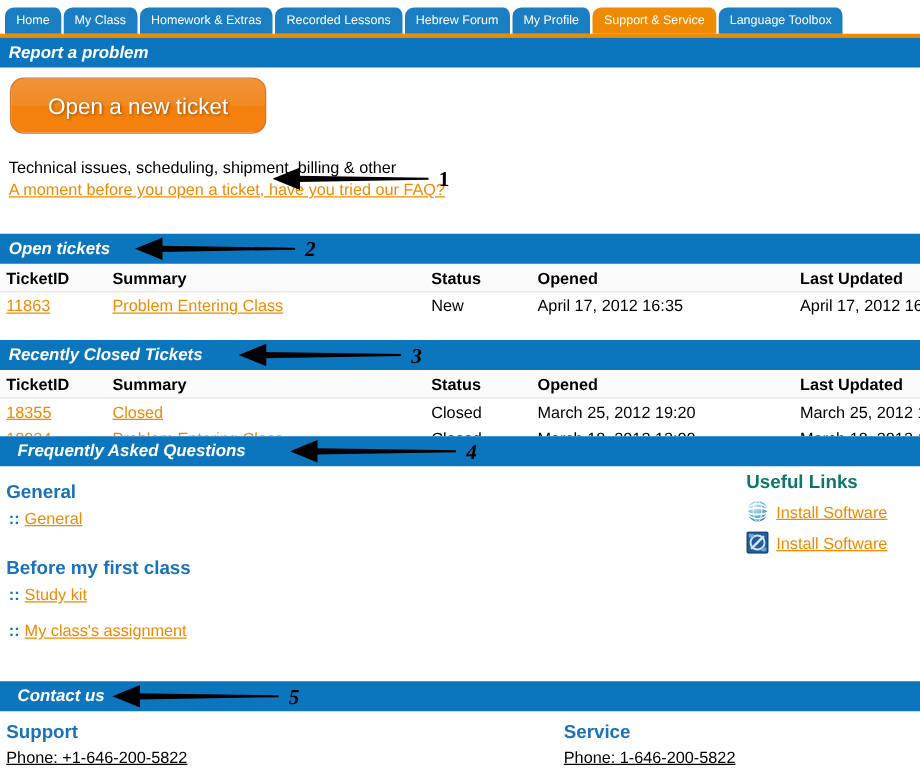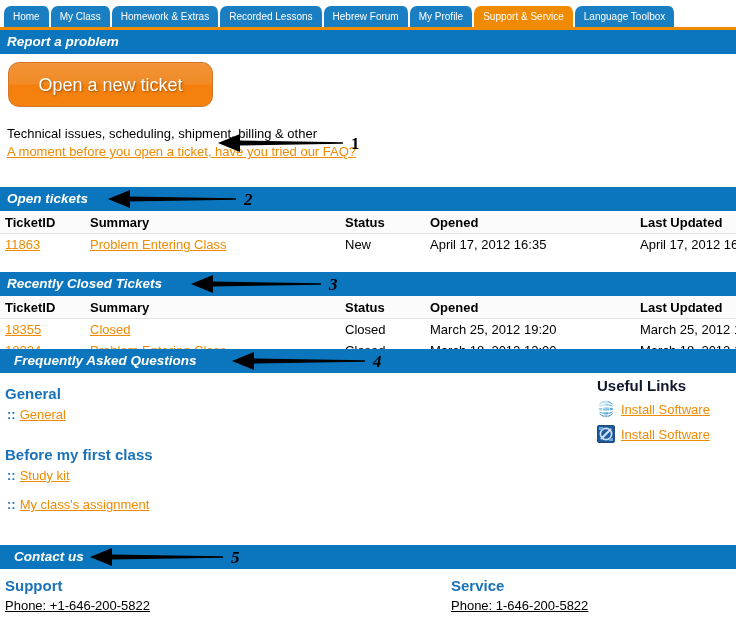--- a/index.html
+++ b/index.html
@@ -151,21 +151,21 @@
   .faq-item {
     font-size: 13px;
     margin: 4px 0 9px 0;
     padding-left: 2px;
   }
   .faq-bullet { color: #1a72b8; font-weight: bold; margin-right: 4px; }
   .faq-item a, .faq-item .lnk {
     color: #f08a00; text-decoration: underline; cursor: pointer;
   }
   .useful-title {
-    color: #0f172a; font-weight: bold; font-size: 15px; margin: 4px 0 6px 0;
+    color: #0f766e; font-weight: bold; font-size: 15px; margin: 4px 0 6px 0;
   }
   .useful-row { display: flex; align-items: center; margin-bottom: 7px; }
   .useful-row .ic { width: 18px; height: 18px; margin-right: 6px; flex: 0 0 auto; }
   .useful-row .lnk { color: #f08a00; text-decoration: underline; cursor: pointer; font-size: 13px; }
 
   
   .contact-body { position: relative; padding-top: 10px; height: 60px; }
   .contact-col { position: absolute; top: 8px; }
   .contact-col.support { left: 5px; }
   .contact-col.service { left: 437px; margin-left: 14px; }

